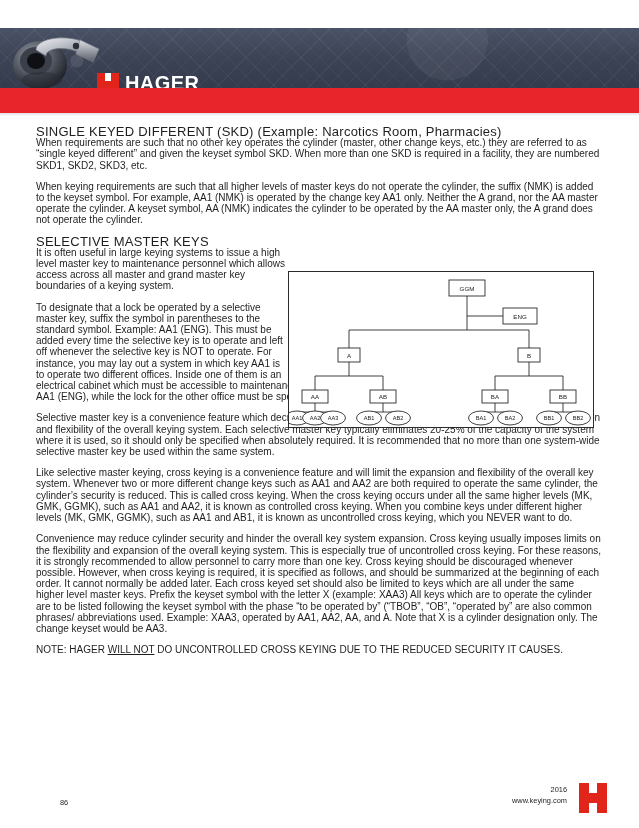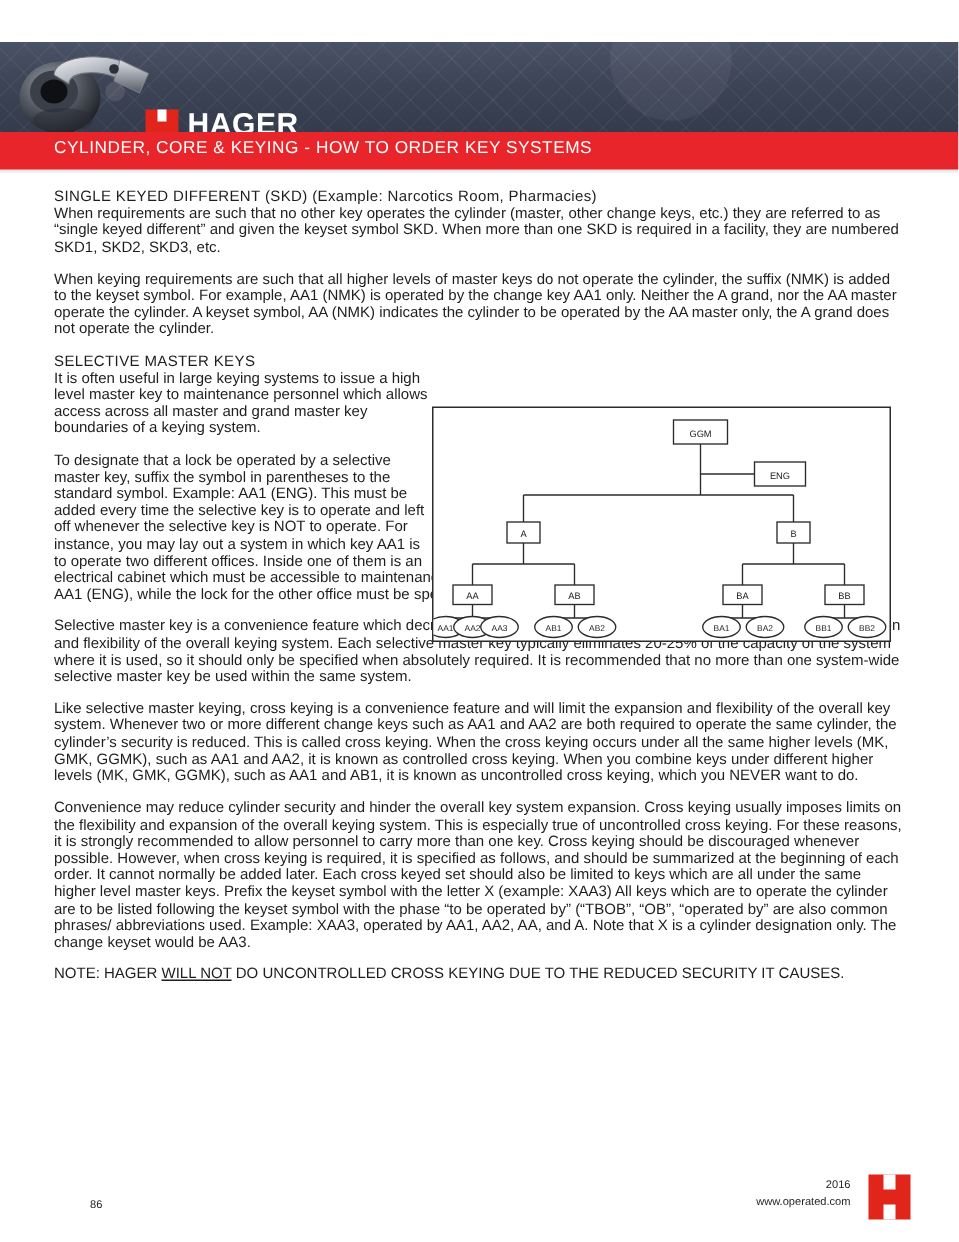--- a/index.html
+++ b/index.html
@@ -64,21 +64,21 @@
   }
   .titlebar .tb-shadow{
     position:absolute; left:0; bottom:-3px; width:639px; height:3px;
     background:linear-gradient(180deg, rgba(0,0,0,0.13), rgba(0,0,0,0));
   }
 
   
   .content { position:absolute; left:36px; top:126px; width:566px; }
   .para { font-size:10px; line-height:11.2px; color:#1e1e1e; margin:0 0 10px 0; text-align:left; }
   .para.tight { margin-bottom:0; }
-  .heading { font-size:10px; line-height:11.2px; color:#1e1e1e; margin:0; letter-spacing:0.25px; }
+  .heading { font-size:13px; line-height:11.2px; color:#1e1e1e; margin:0; letter-spacing:0.25px; }
   .underline { text-decoration: underline; }
 
   
   .narrow { width:252px; }
 
   
   .diagram-box {
     position:absolute; left:288px; top:271px; width:306px; height:157px;
     border:1px solid #2b2b2b; background:#ffffff;
   }
@@ -132,21 +132,20 @@
   </svg>
 
   <div class="logo-wrap">
     <div class="logo-mark"></div>
     <div class="logo-text">HAGER</div>
 
   </div>
 </div>
 
 <div class="titlebar">
-  <div class="tb-text">CYLINDER, CORE &amp; KEYING - HOW TO ORDER KEY SYSTEMS</div>
   <div class="tb-shadow"></div>
 </div>
 
 <div class="content">
 
   <div class="heading">SINGLE KEYED DIFFERENT (SKD)  (Example: Narcotics Room, Pharmacies)</div>
   <p class="para">When requirements are such that no other key operates the cylinder (master, other change keys, etc.) they are referred to as “single keyed different” and given the keyset symbol SKD. When more than one SKD is required in a facility, they are numbered SKD1, SKD2, SKD3, etc.</p>
 
   <p class="para">When keying requirements are such that all higher levels of master keys do not operate the cylinder, the suffix (NMK) is added to the keyset symbol. For example, AA1 (NMK) is operated by the change key AA1 only. Neither the A grand, nor the AA master operate the cylinder. A keyset symbol, AA (NMK) indicates the cylinder to be operated by the AA master only, the A grand does not operate the cylinder.</p>
 
@@ -259,16 +258,16 @@
       <ellipse cx="289" cy="146" rx="12.5" ry="7" fill="#ffffff" stroke="#2b2b2b" stroke-width="0.9"></ellipse>
       <text x="289" y="148.4" font-size="5.6">BB2</text>
     </g>
   </svg>
 </div>
 
 <div class="footer">
   <div class="page-num">86</div>
   <div class="foot-right">
     <div class="foot-year">2016</div>
-    <div class="foot-url">www.operated.com</div>
+    <div class="foot-url">www.keying.com</div>
   </div>
   <div class="foot-logo"></div>
 </div>
 
 </body></html>

